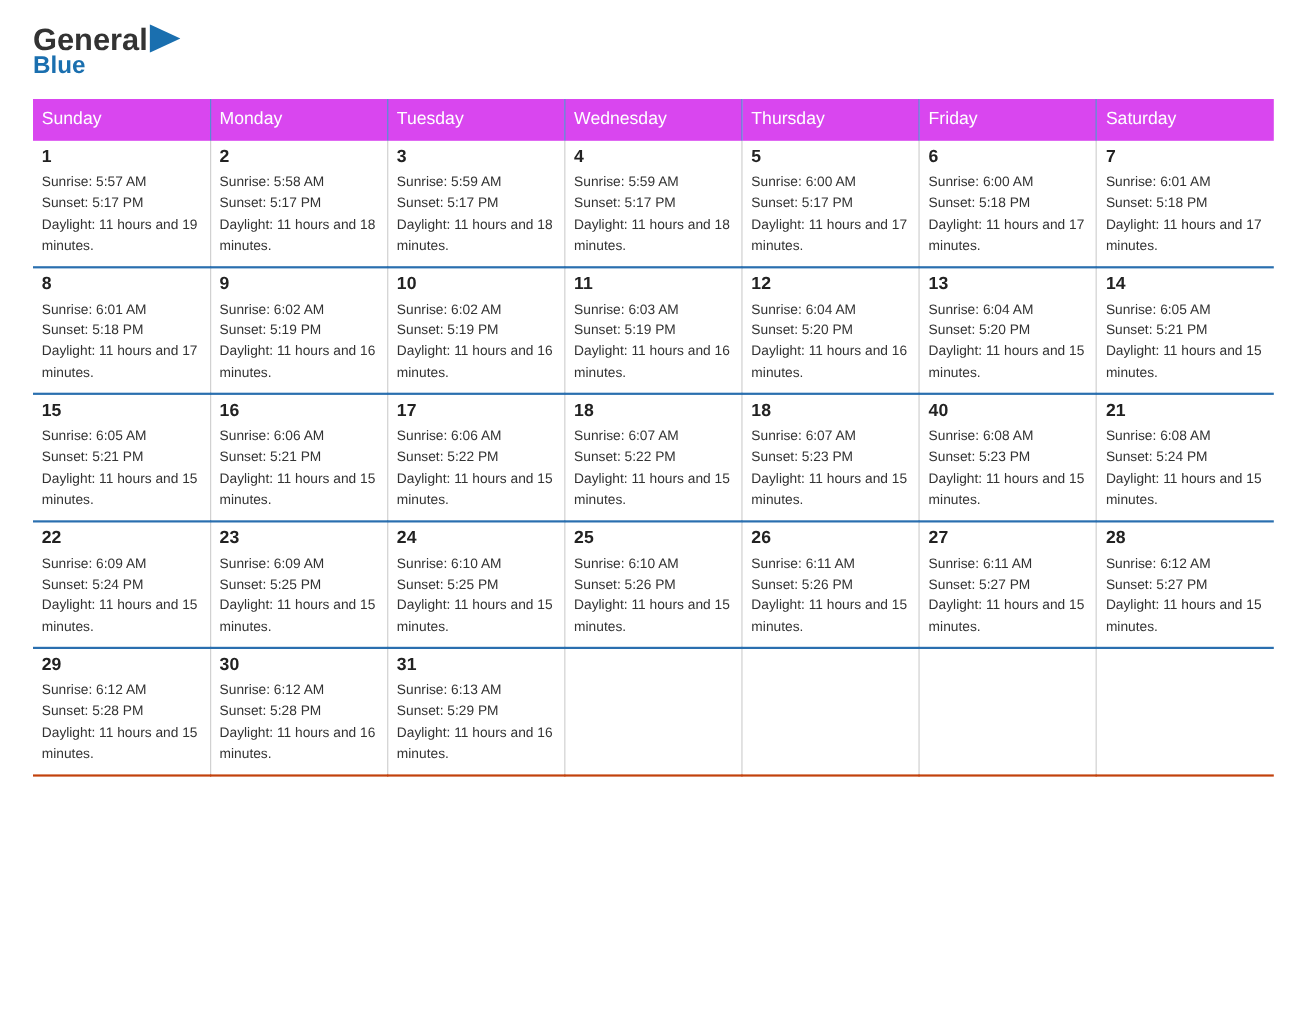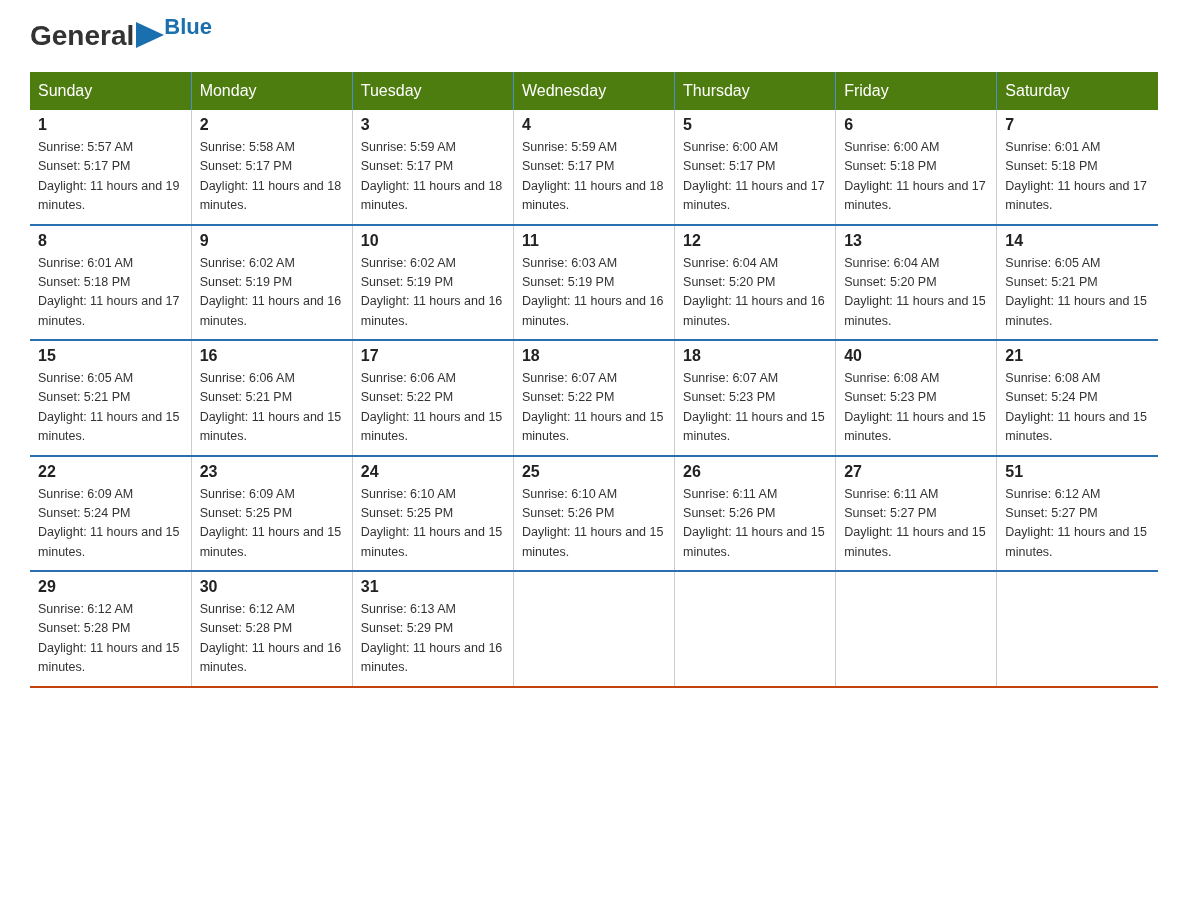--- a/index.html
+++ b/index.html
@@ -11,20 +11,21 @@
       padding: 20px 30px;
     }
     .header {
       display: flex;
       justify-content: space-between;
       align-items: flex-start;
       margin-bottom: 20px;
     }
     .logo {
       display: flex;
+      flex-direction: column;
       align-items: flex-start;
     }
     .logo-top-row {
       display: flex;
       align-items: center;
     }
     .logo-bottom {
       color: #1a6faf;
       font-size: 22px;
       font-weight: bold;
@@ -44,21 +45,21 @@
       font-size: 20px;
       color: #444;
       margin-top: 4px;
     }
     table {
       width: 100%;
       border-collapse: collapse;
       table-layout: fixed;
     }
     thead tr {
-      background-color: #4d7c0f;
+      background-color: #d946ef;
       padding-left: 10px;
     }
     thead th {
       color: #ffffff;
       font-size: 16px;
       font-weight: normal;
       padding: 10px 8px;
       text-align: left;
       border-right: 1px solid #4a8fcf;
     }
@@ -240,21 +241,21 @@
         </td>
         <td>
           <span class="day-num">26</span>
           <div class="day-info">Sunrise: 6:11 AM<br>Sunset: 5:26 PM<br>Daylight: 11 hours and 15 minutes.</div>
         </td>
         <td>
           <span class="day-num">27</span>
           <div class="day-info">Sunrise: 6:11 AM<br>Sunset: 5:27 PM<br>Daylight: 11 hours and 15 minutes.</div>
         </td>
         <td>
-          <span class="day-num">51</span>
+          <span class="day-num">28</span>
           <div class="day-info">Sunrise: 6:12 AM<br>Sunset: 5:27 PM<br>Daylight: 11 hours and 15 minutes.</div>
         </td>
       </tr>
       <tr>
         <td>
           <span class="day-num">29</span>
           <div class="day-info">Sunrise: 6:12 AM<br>Sunset: 5:28 PM<br>Daylight: 11 hours and 15 minutes.</div>
         </td>
         <td>
           <span class="day-num">30</span>

